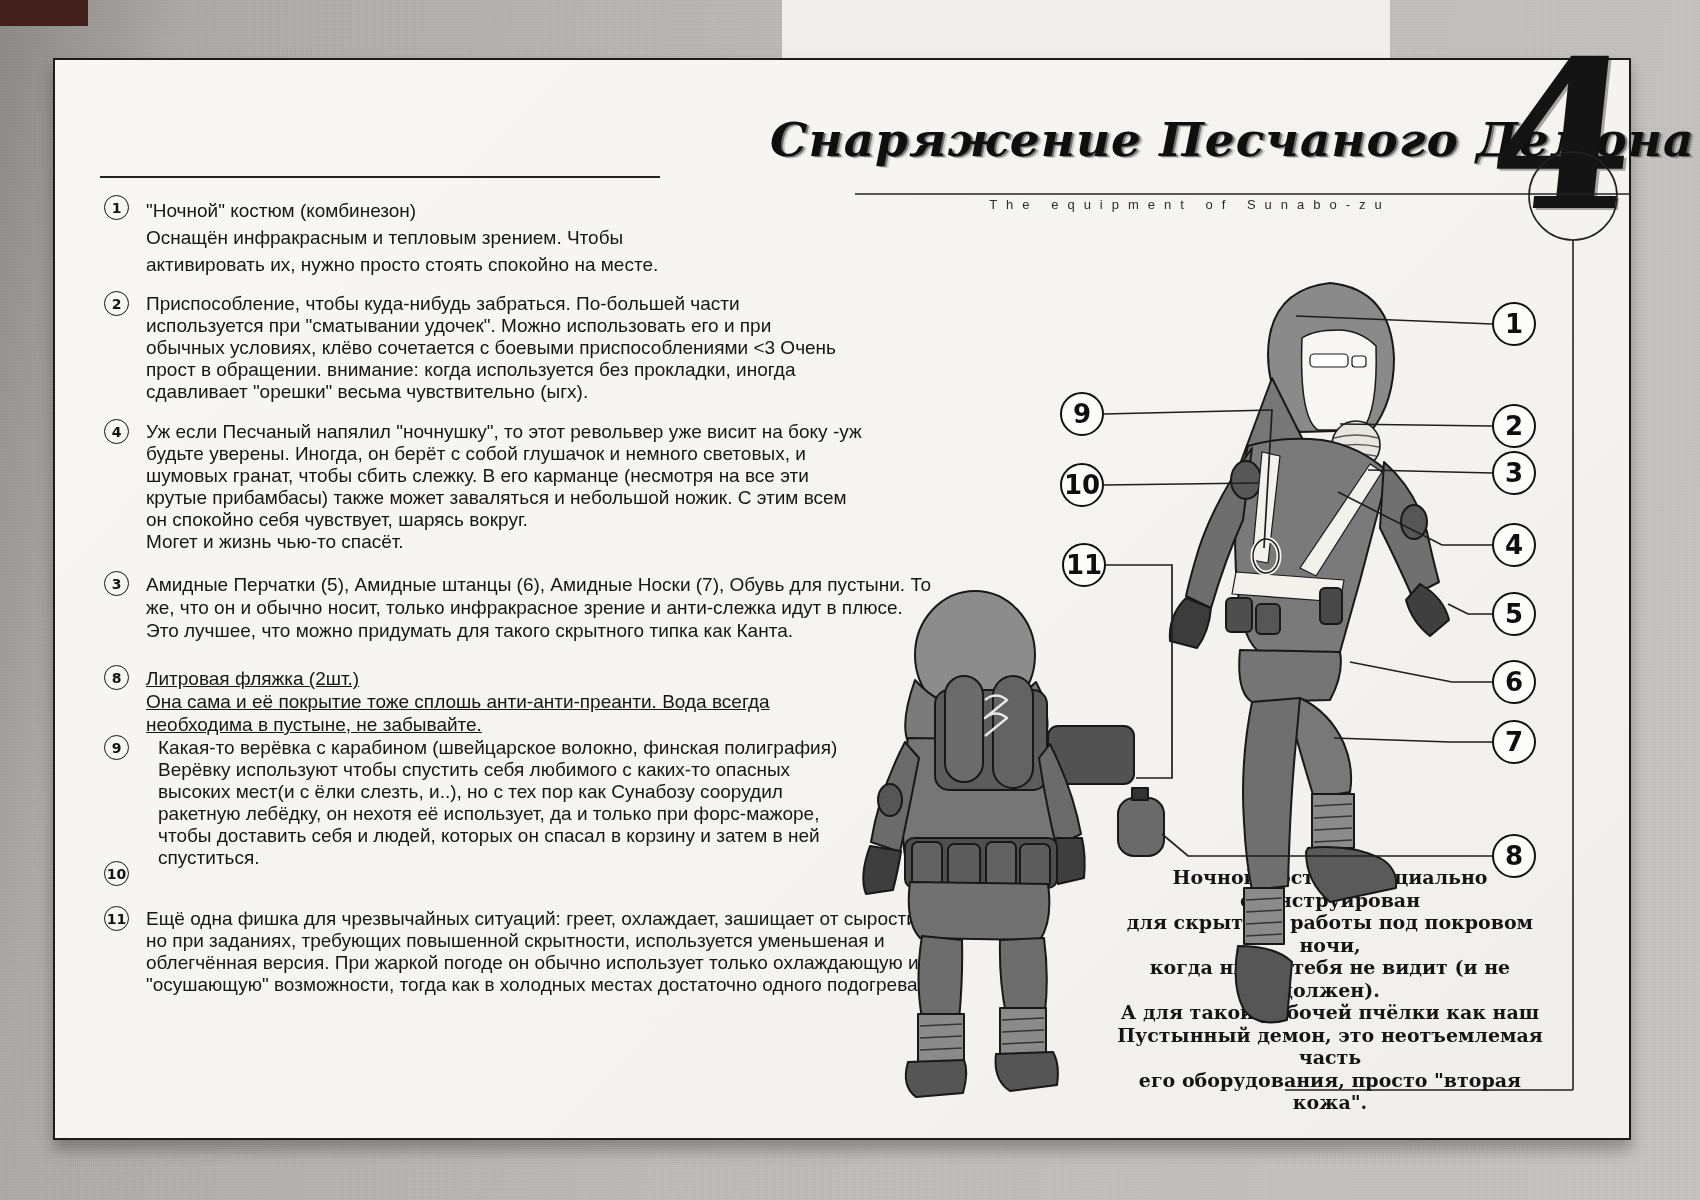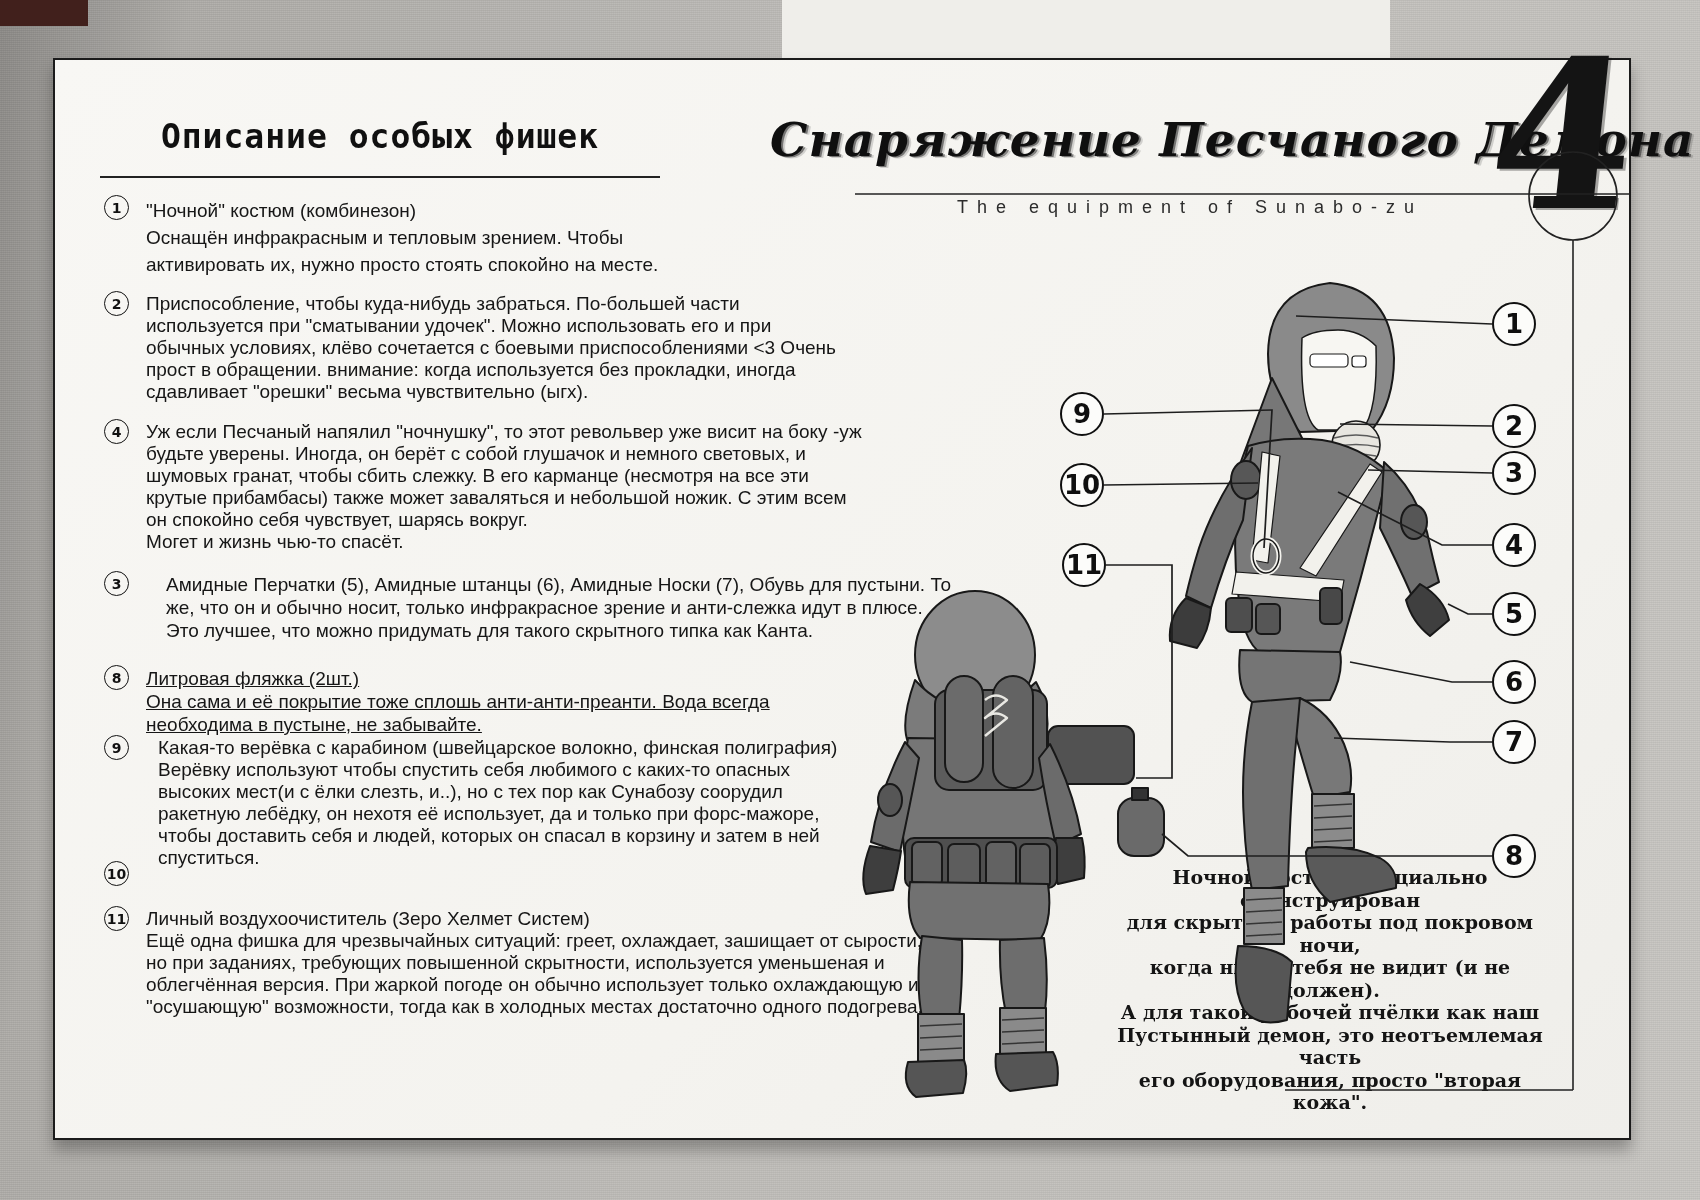--- a/index.html
+++ b/index.html
@@ -39,21 +39,21 @@
   }
   
   .gothic-title{
     left:770px;top:112px;width:730px;text-align:right;white-space:nowrap;
     font-family:"DejaVu Serif",serif;font-style:italic;font-weight:bold;
     font-size:47px;letter-spacing:1px;color:#0f0f0f;
     text-shadow:2px 1px 0 rgba(25,25,25,.5),4px 2px 0 rgba(25,25,25,.16);
   }
   .subtitle{
     left:880px;top:197px;width:620px;text-align:center;white-space:nowrap;
-    font-size:18px;letter-spacing:9px;color:#2c2c2c;
+    font-size:13px;letter-spacing:9px;color:#2c2c2c;
   }
   .chapter-num{
     left:1488px;top:34px;width:150px;text-align:center;
     font-family:"DejaVu Serif",serif;font-weight:bold;font-size:205px;line-height:1;
     color:#141414;transform:skewX(-6deg);
     text-shadow:3px 2px 0 rgba(20,20,20,.35);
   }
   
   .callout{
     width:44px;height:44px;box-sizing:border-box;border:2.2px solid #101010;border-radius:50%;
@@ -73,21 +73,20 @@
 </head>
 <body>
 
 <div class="abs corner-patch"></div>
 <div class="abs top-white-strip"></div>
 
 <div class="abs sheet"></div>
 
 <div class="abs textlayer" style="left:0;top:0;width:1700px;height:1200px;">
 
-  <div class="abs left-title">Описание особых фишек</div>
 
   <div class="abs num-circle" style="top:195px;">1</div>
   <div class="abs item" style="top:197px;width:620px;line-height:27px;">
     <div class="t">"Ночной" костюм (комбинезон)</div>
     <div class="b">Оснащён инфракрасным и тепловым зрением. Чтобы
 активировать их, нужно просто стоять спокойно на месте.</div>
   </div>
 
   <div class="abs num-circle" style="top:291px;">2</div>
   <div class="abs item" style="top:293px;width:740px;">
@@ -102,21 +101,21 @@
   <div class="abs item" style="top:421px;width:780px;">
     <div class="b">Уж если Песчаный напялил "ночнушку", то этот револьвер уже висит на боку -уж
 будьте уверены. Иногда, он берёт с собой глушачок и немного световых, и
 шумовых гранат, чтобы сбить слежку. В его карманце (несмотря на все эти
 крутые прибамбасы) также может заваляться и небольшой ножик. С этим всем
 он спокойно себя чувствует, шарясь вокруг.
 Могет и жизнь чью-то спасёт.</div>
   </div>
 
   <div class="abs num-circle" style="top:571px;">3</div>
-  <div class="abs item" style="top:573px;width:980px;line-height:23px;margin-left:20px;">
+  <div class="abs item" style="top:573px;width:980px;line-height:23px;">
     <div class="b">Амидные Перчатки  (5), Амидные штанцы (6), Амидные Носки (7), Обувь для пустыни. То
 же, что он и обычно носит, только инфракрасное зрение и анти-слежка идут в плюсе.
 Это лучшее, что можно придумать для такого скрытного типка как Канта.</div>
   </div>
 
   <div class="abs num-circle" style="top:665px;">8</div>
   <div class="abs item" style="top:667px;width:680px;line-height:23px;text-decoration:underline;">
     <div class="t">Литровая фляжка (2шт.)</div>
     <div class="b">Она сама и её покрытие тоже сплошь анти-анти-преанти. Вода всегда
 необходима в пустыне, не забывайте.</div>
@@ -129,21 +128,20 @@
 высоких мест(и с ёлки слезть, и..), но с тех пор как Сунабозу соорудил
 ракетную лебёдку, он нехотя её использует, да и только при форс-мажоре,
 чтобы доставить себя и людей, которых он спасал в корзину и затем в ней
 спуститься.</div>
   </div>
 
   <div class="abs num-circle" style="top:861px;">10</div>
 
   <div class="abs num-circle" style="top:906px;">11</div>
   <div class="abs item" style="top:908px;width:790px;">
-    <div class="t">Личный воздухоочиститель (Зеро Хелмет Систем)</div>
     <div class="b">Ещё одна фишка для чрезвычайных ситуаций: греет, охлаждает, зашищает от сырости,
 но при заданиях, требующих повышенной скрытности, используется уменьшеная  и
 облегчённая версия. При жаркой погоде он обычно использует только охлаждающую и
 "осушающую" возможности, тогда как в холодных местах достаточно одного подогрева.</div>
   </div>
 
   <div class="abs gothic-title">Снаряжение Песчаного Демона</div>
   <div class="abs subtitle">The equipment of Sunabo-zu</div>
   <div class="abs chapter-num">4</div>
 

